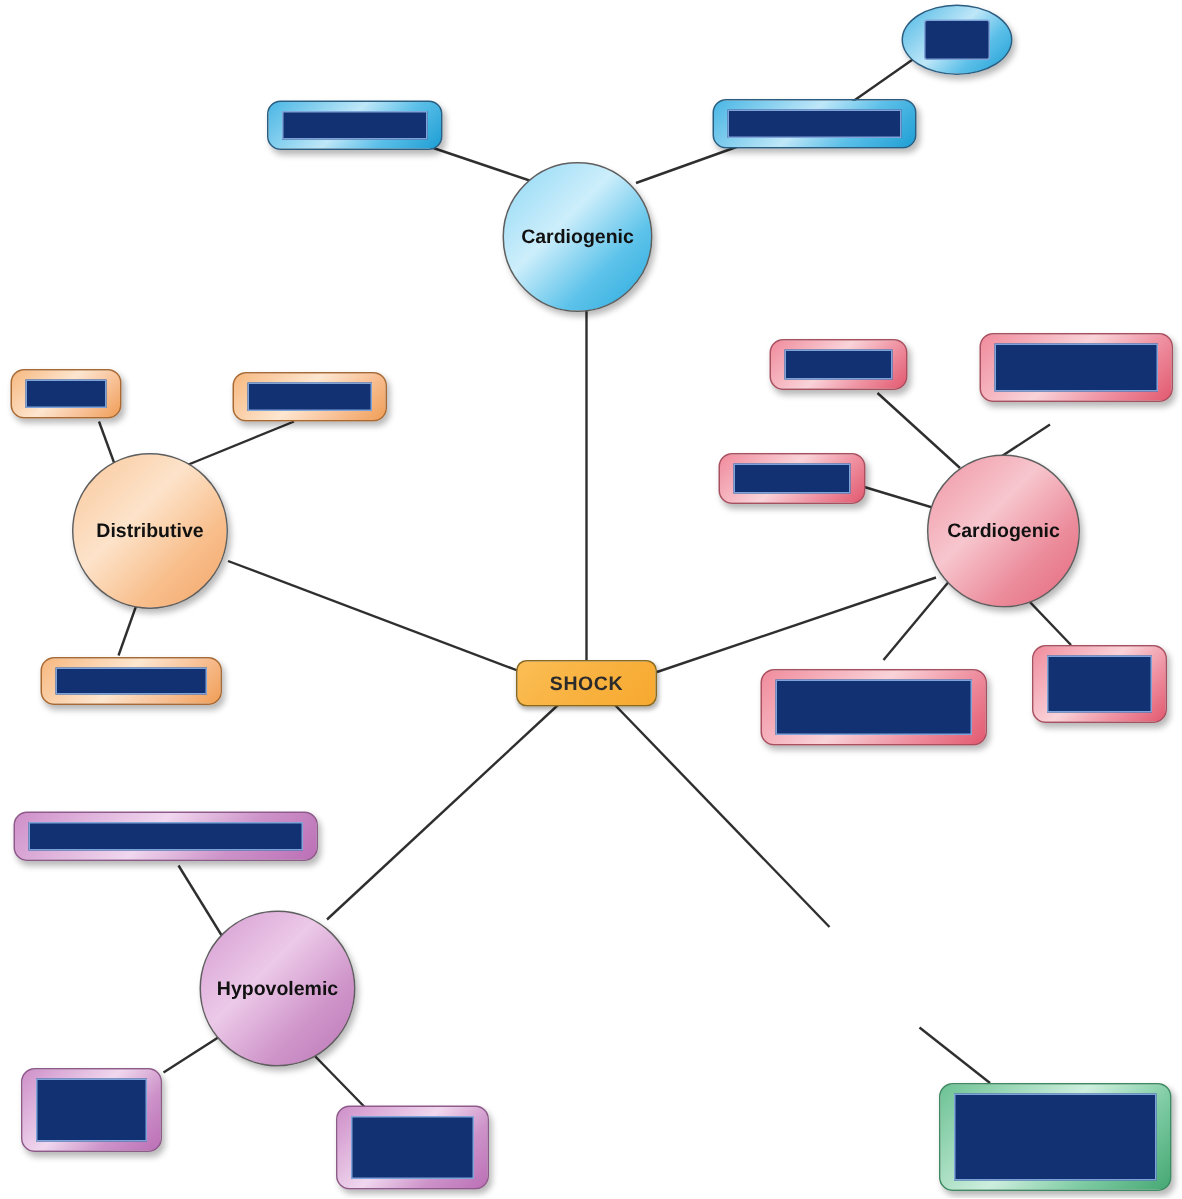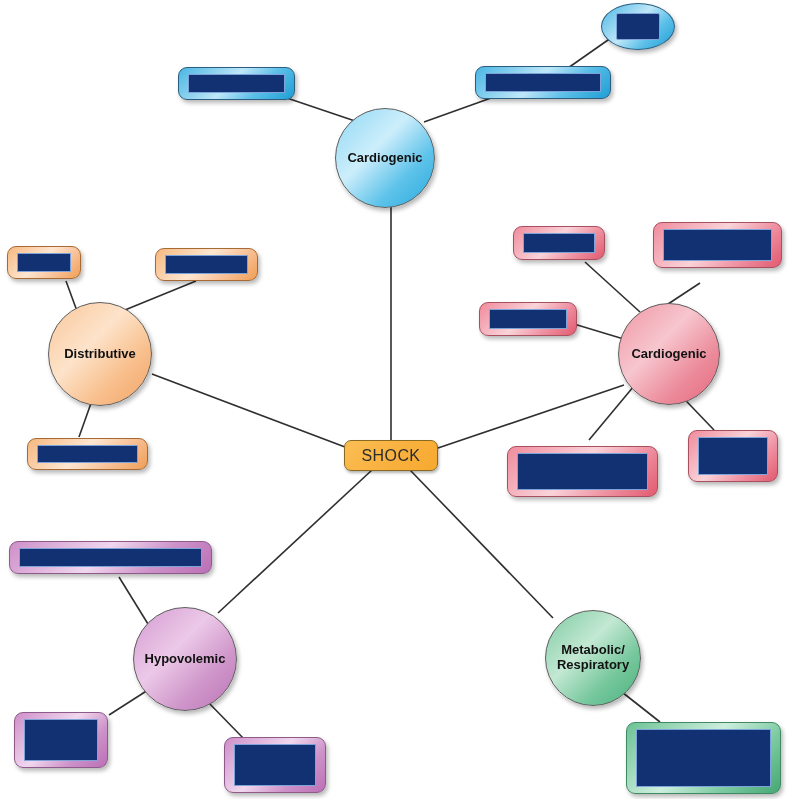--- a/index.html
+++ b/index.html
@@ -31,22 +31,22 @@
     align-items: center;
     justify-content: center;
     text-align: center;
   }
   
   .hub {
     border-radius: 7px;
     border: 1px solid #8a6a20;
     background: linear-gradient(135deg, #fbbe55 0%, #f9b342 45%, #f7a92f 100%);
     color: #2b2b2b;
-    font-size: 16px;
-    font-weight: 400;
+    font-size: 13px;
+    font-weight: 700;
     letter-spacing: 0.4px;
     box-shadow: 1px 2px 3px rgba(0,0,0,0.30);
   }
   
   .circle {
     border-radius: 50%;
     border: 1px solid #5e5e5e;
     color: #111111;
     font-size: 13px;
     font-weight: bold;
@@ -167,26 +167,20 @@
   </div>
 
   <div class="node circle orange" style="left:48px; top:302px; width:104px; height:104px;">
     <span>Distributive</span>
   </div>
 
   <div class="node circle purple" style="left:133px; top:607px; width:104px; height:104px;">
     <span>Hypovolemic</span>
   </div>
 
-  <div class="node circle green" style="left:545px; top:610px; width:96px; height:96px;">
-    <span style="display:block;">
-      <span>Metabolic/</span><br>
-      <span>Respiratory</span>
-    </span>
-  </div>
 
   <div class="node leaf blue" style="left:178px; top:67px; width:117px; height:33px;">
     <div class="leaf-pad">
       <div class="redact"></div>
     </div>
   </div>
 
   <div class="node leaf blue" style="left:475px; top:66px; width:136px; height:33px;">
     <div class="leaf-pad">
       <div class="redact"></div>

